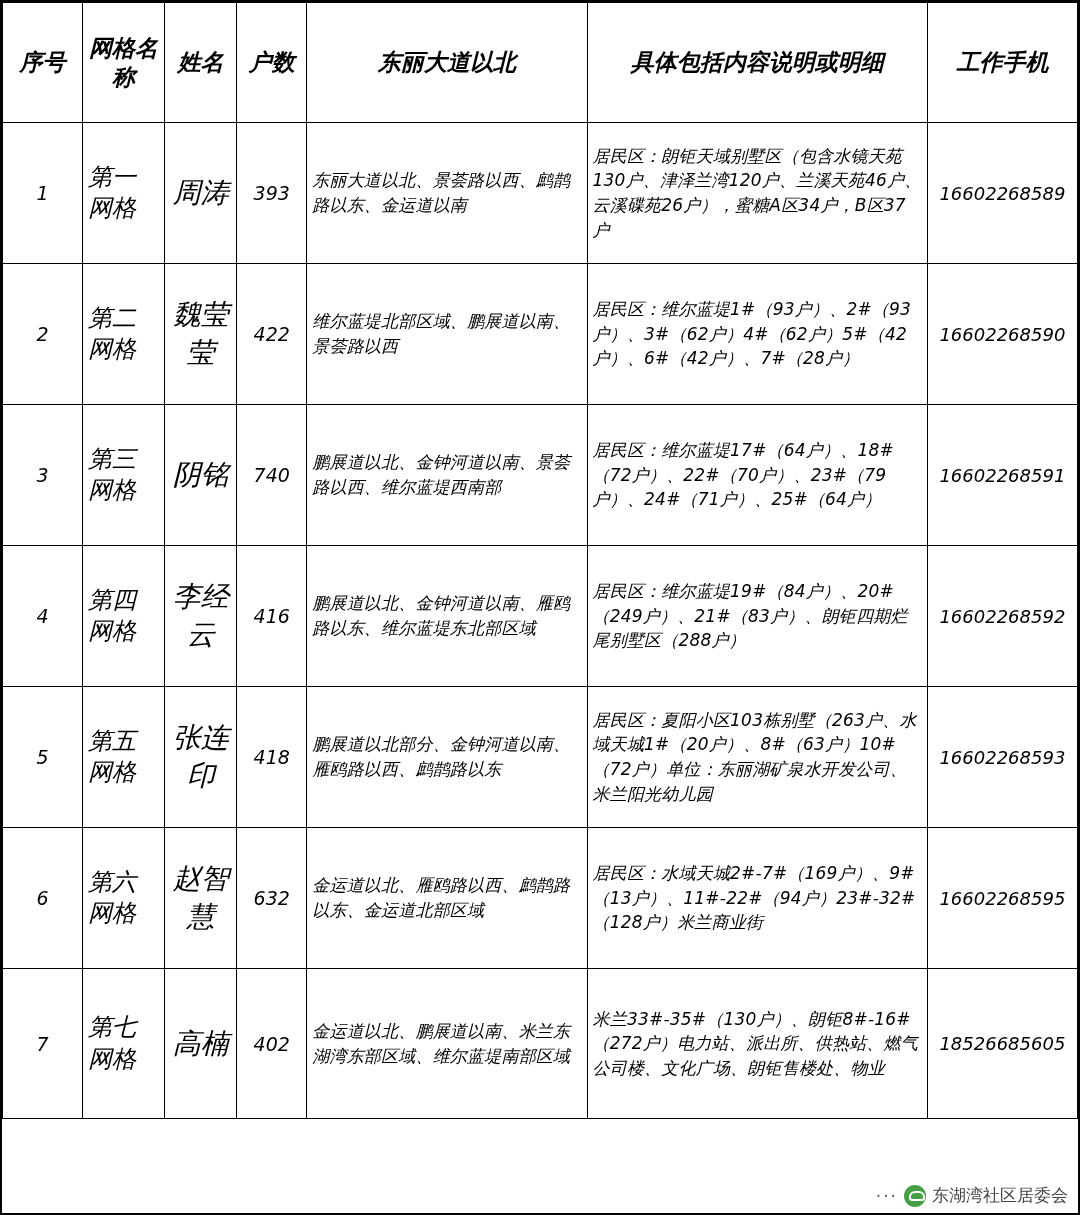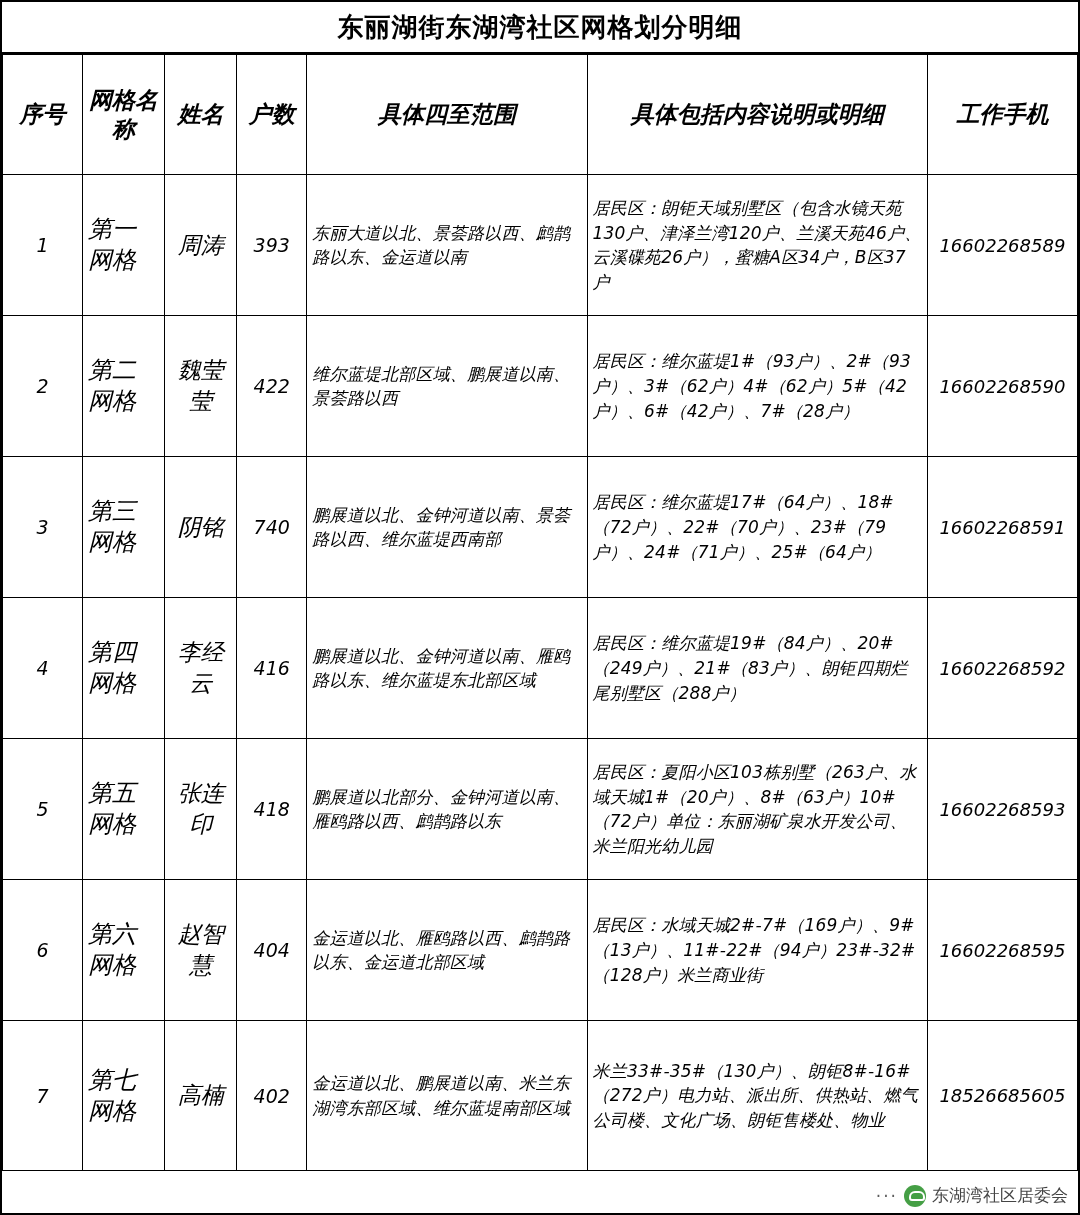--- a/index.html
+++ b/index.html
@@ -61,21 +61,21 @@
 
   td.c-idx, td.c-person, td.c-count {
     text-align: center;
     font-size: 19px;
   }
   td.c-idx { font-size: 19px; }
   td.c-name {
     font-size: 24px;
     line-height: 1.3;
   }
-  td.c-person { font-size: 23px; }
+  td.c-person { font-size: 28px; }
   td.c-count { font-size: 19px; }
   td.c-range, td.c-detail {
     font-size: 17px;
     line-height: 1.45;
     text-align: left;
     letter-spacing: 0.2px;
   }
   td.c-phone {
     text-align: center;
     font-size: 18px;
@@ -114,39 +114,38 @@
   .wm-dots {
     letter-spacing: 2px;
     color: #555;
   }
 </style>
 </head>
 <body>
 
 <div class="sheet">
 
-  <div class="doc-title">东丽湖街东湖湾社区网格划分明细</div>
 
   <table class="grid-table">
     <colgroup>
       <col class="col-idx">
       <col class="col-name">
       <col class="col-person">
       <col class="col-count">
       <col class="col-range">
       <col class="col-detail">
       <col class="col-phone">
     </colgroup>
     <thead>
       <tr>
         <th>序号</th>
         <th>网格名称</th>
         <th>姓名</th>
         <th>户数</th>
-        <th>具体四至范围</th>
+        <th>东丽大道以北</th>
         <th>具体包括内容说明或明细</th>
         <th>工作手机</th>
       </tr>
     </thead>
     <tbody>
       <tr class="data-row">
         <td class="c-idx">1</td>
         <td class="c-name">第一网格</td>
         <td class="c-person">周涛</td>
         <td class="c-count">393</td>
@@ -187,21 +186,21 @@
         <td class="c-person">张连印</td>
         <td class="c-count">418</td>
         <td class="c-range">鹏展道以北部分、金钟河道以南、雁鸥路以西、鹧鹊路以东</td>
         <td class="c-detail">居民区：夏阳小区103栋别墅（263户、水域天城1#（20户）、8#（63户）10#（72户）单位：东丽湖矿泉水开发公司、米兰阳光幼儿园</td>
         <td class="c-phone">16602268593</td>
       </tr>
       <tr class="data-row">
         <td class="c-idx">6</td>
         <td class="c-name">第六网格</td>
         <td class="c-person">赵智慧</td>
-        <td class="c-count">404</td>
+        <td class="c-count">632</td>
         <td class="c-range">金运道以北、雁鸥路以西、鹧鹊路以东、金运道北部区域</td>
         <td class="c-detail">居民区：水域天城2#-7#（169户）、9#（13户）、11#-22#（94户）23#-32#（128户）米兰商业街</td>
         <td class="c-phone">16602268595</td>
       </tr>
       <tr class="data-row last">
         <td class="c-idx">7</td>
         <td class="c-name">第七网格</td>
         <td class="c-person">高楠</td>
         <td class="c-count">402</td>
         <td class="c-range">金运道以北、鹏展道以南、米兰东湖湾东部区域、维尔蓝堤南部区域</td>

